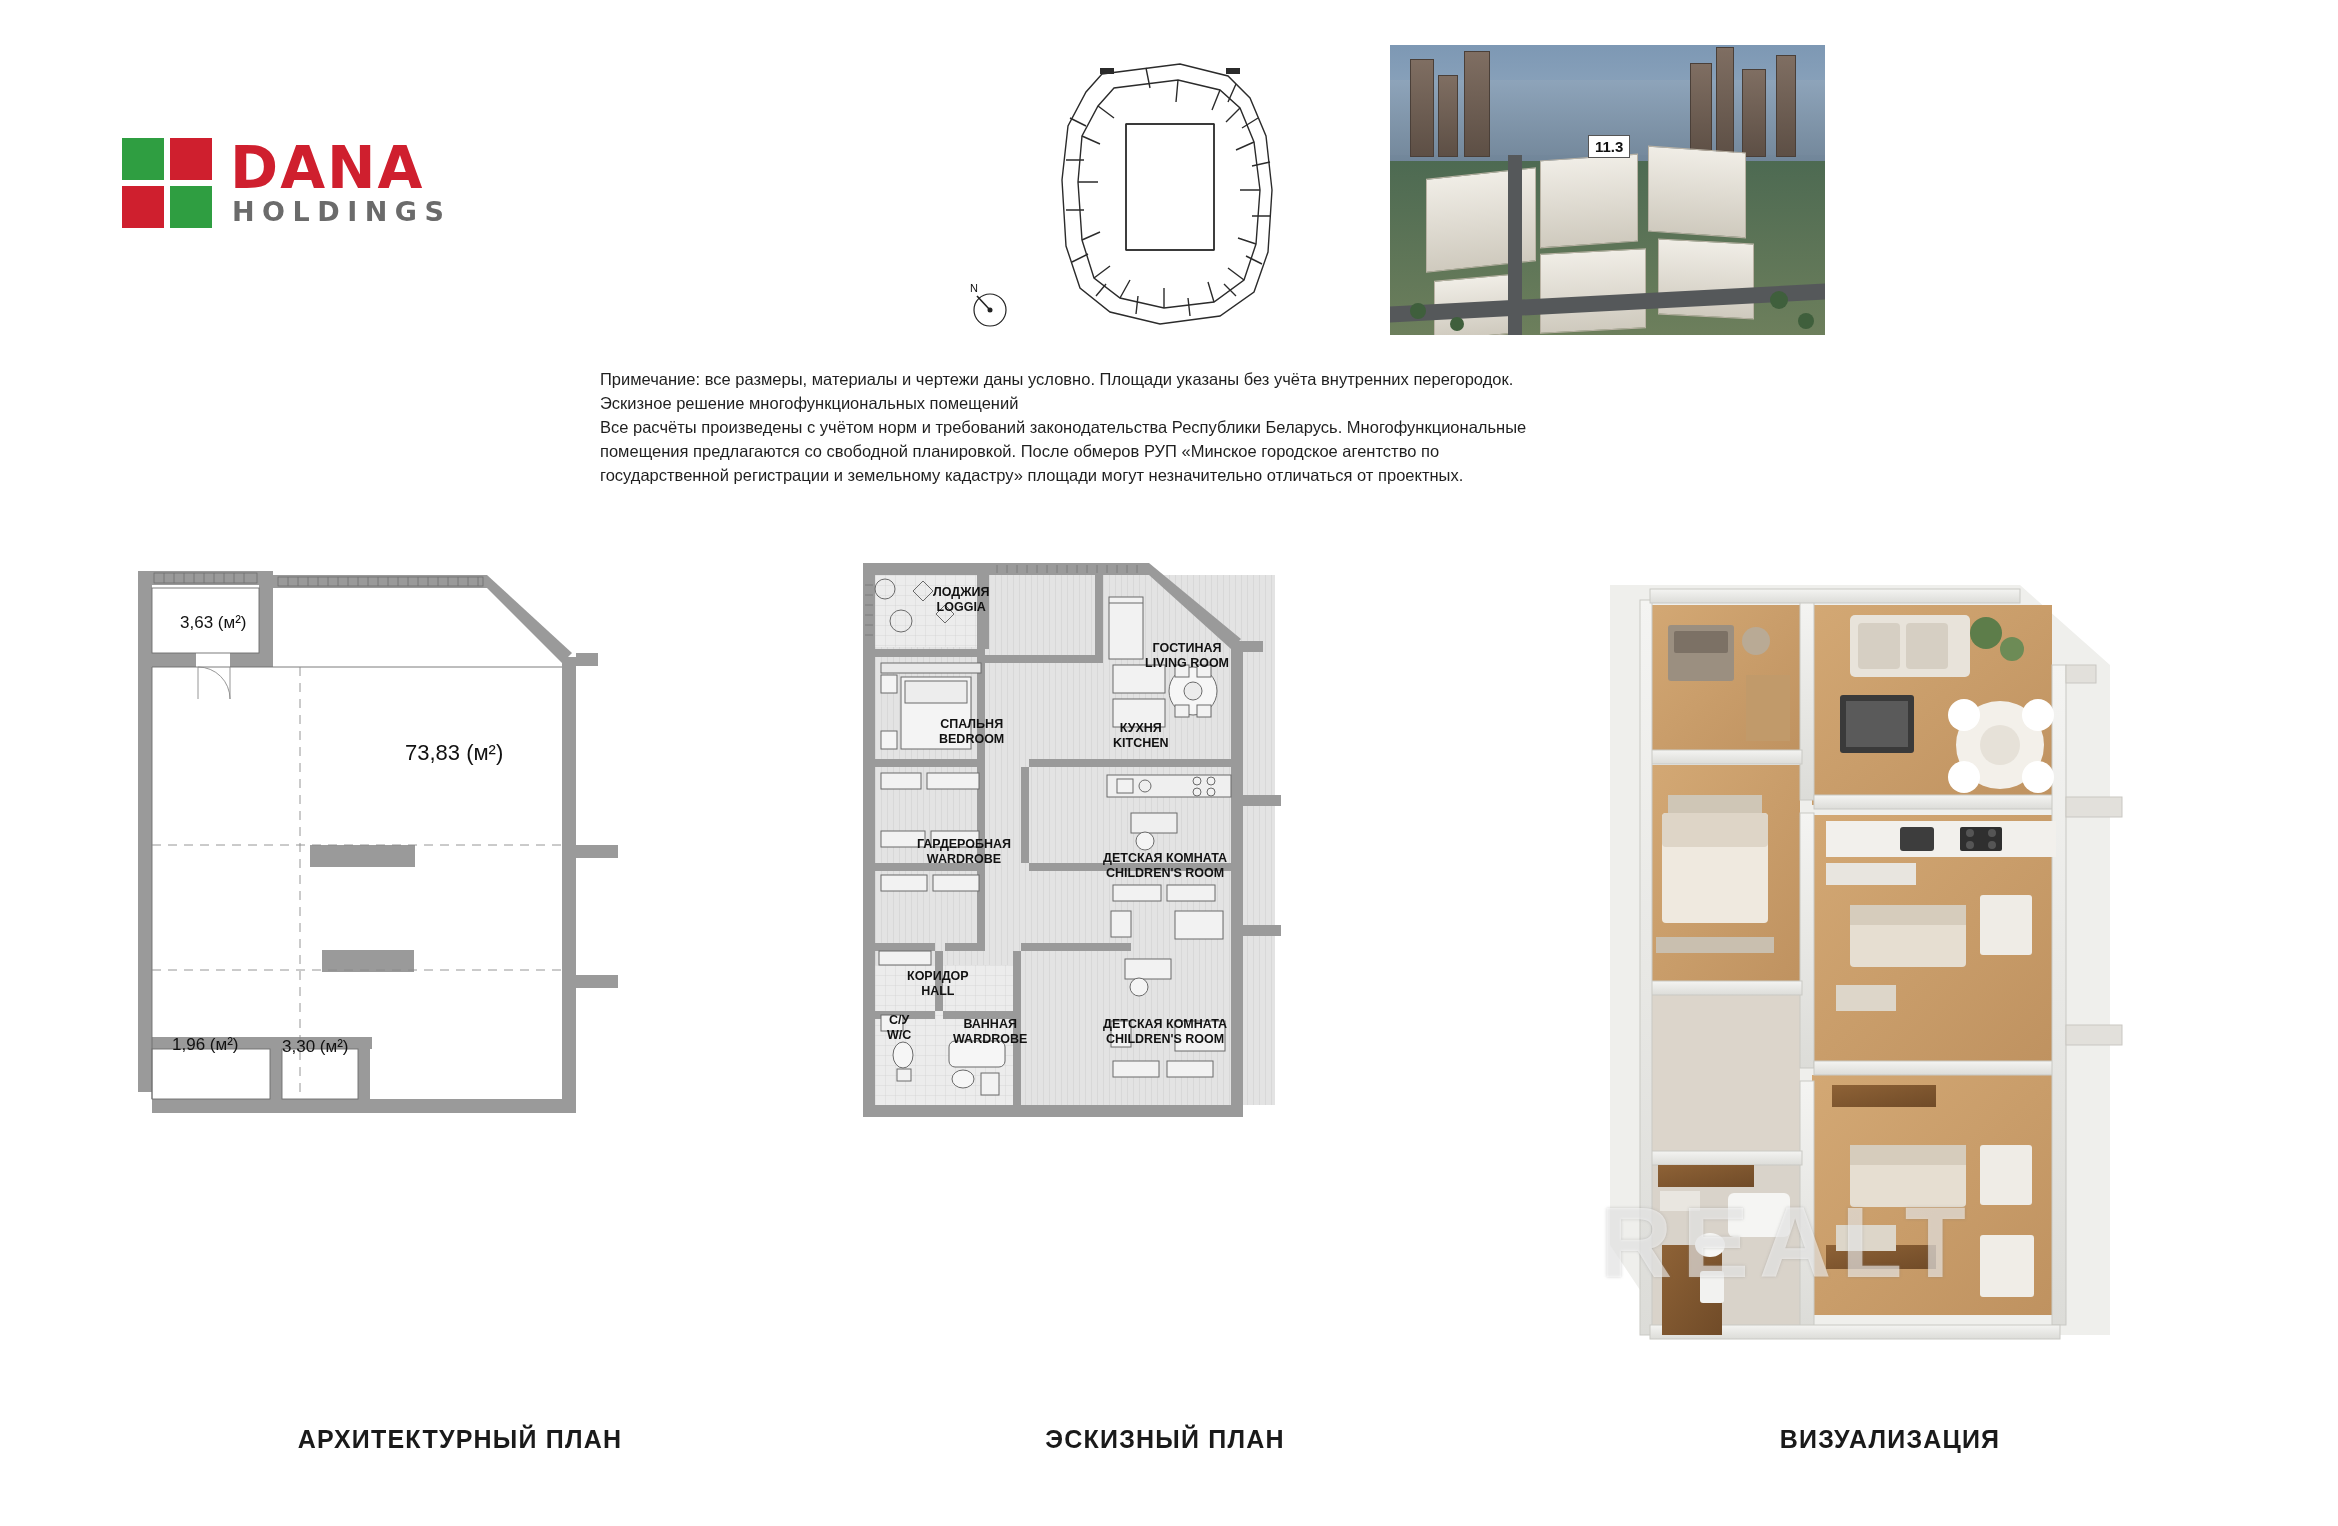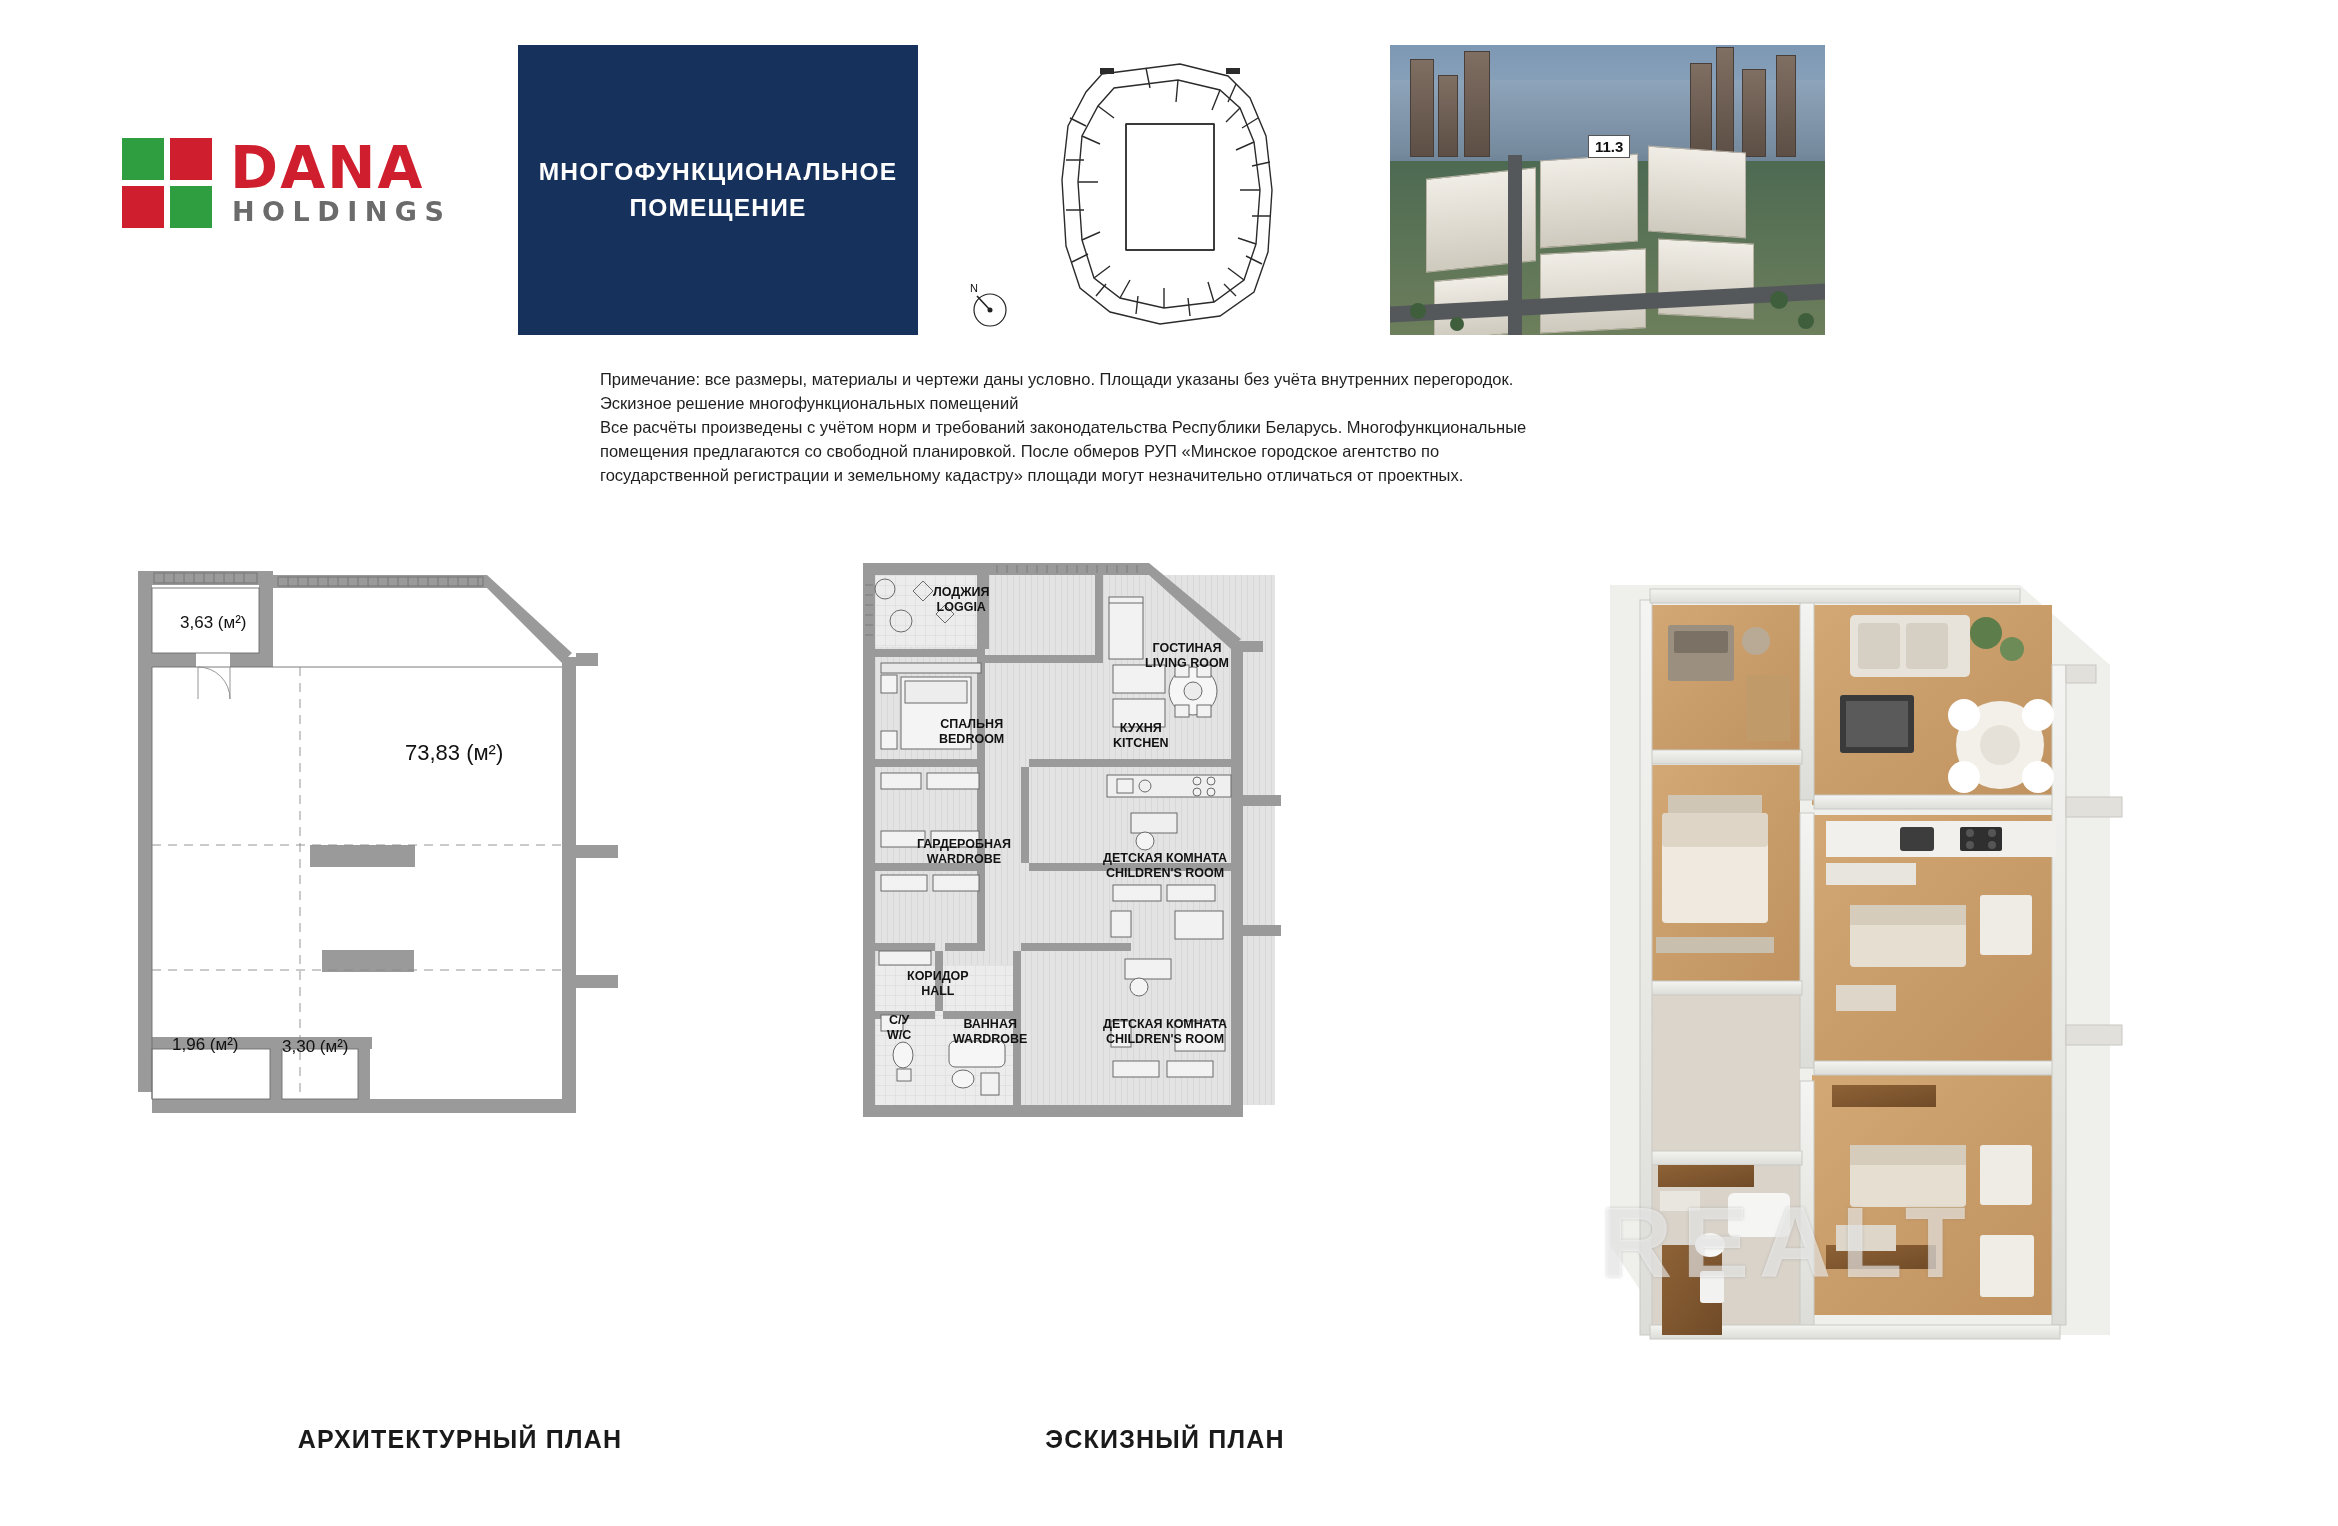--- a/index.html
+++ b/index.html
@@ -241,23 +241,20 @@
     <div class="dana-squares">
       <i class="s1"></i>
         <i class="s2"></i>
         <i class="s3"></i>
         <i class="s4"></i>
     </div>
     <div class="dana-word">DANA</div>
     <div class="dana-sub">HOLDINGS</div>
   </div>
 
-  <div class="title-block">
-    <span>МНОГОФУНКЦИОНАЛЬНОЕ ПОМЕЩЕНИЕ</span>
-  </div>
 
   <div class="keyplan">
     <svg width="260" height="290" viewBox="0 0 260 290">
       <g stroke="#2b2b2b" fill="none" stroke-width="1.4">
         <path d="M62 34 L46 52 L28 86 L22 140 L26 206 L40 248 L70 272 L120 284 L180 276 L214 252 L228 212 L232 150 L226 96 L210 58 L188 36 L140 24 Z"></path>
         <path d="M74 48 L58 66 L42 96 L38 142 L42 200 L54 238 L80 258 L124 268 L174 262 L204 240 L216 204 L220 150 L214 102 L200 68 L180 50 L138 40 Z"></path>
         <rect x="86" y="84" width="88" height="126" fill="#ffffff"></rect>
         <path d="M86 84 L86 210 M174 84 L174 210 M86 84 L174 84 M86 210 L174 210"></path>
 
         <path d="M58 66 L74 78 M42 96 L60 104 M38 142 L58 142 M42 200 L60 192 M54 238 L70 226 M80 258 L90 240 M124 268 L124 248 M174 262 L168 242 M204 240 L188 228 M216 204 L198 198 M220 150 L200 150 M214 102 L196 110 M200 68 L186 82 M180 50 L172 70 M138 40 L136 62"></path>
@@ -701,13 +698,14 @@
       </g>
 
       <g fill="#e2e0db" stroke="#c9c7c2">
         <rect x="516" y="252" width="56" height="20"></rect>
         <rect x="516" y="480" width="56" height="20"></rect>
         <rect x="516" y="120" width="30" height="18"></rect>
       </g>
     </svg>
     <div class="watermark">REALT</div>
   </div>
+  <div class="caption">ВИЗУАЛИЗАЦИЯ</div>
 </div>
 
 </body></html>

